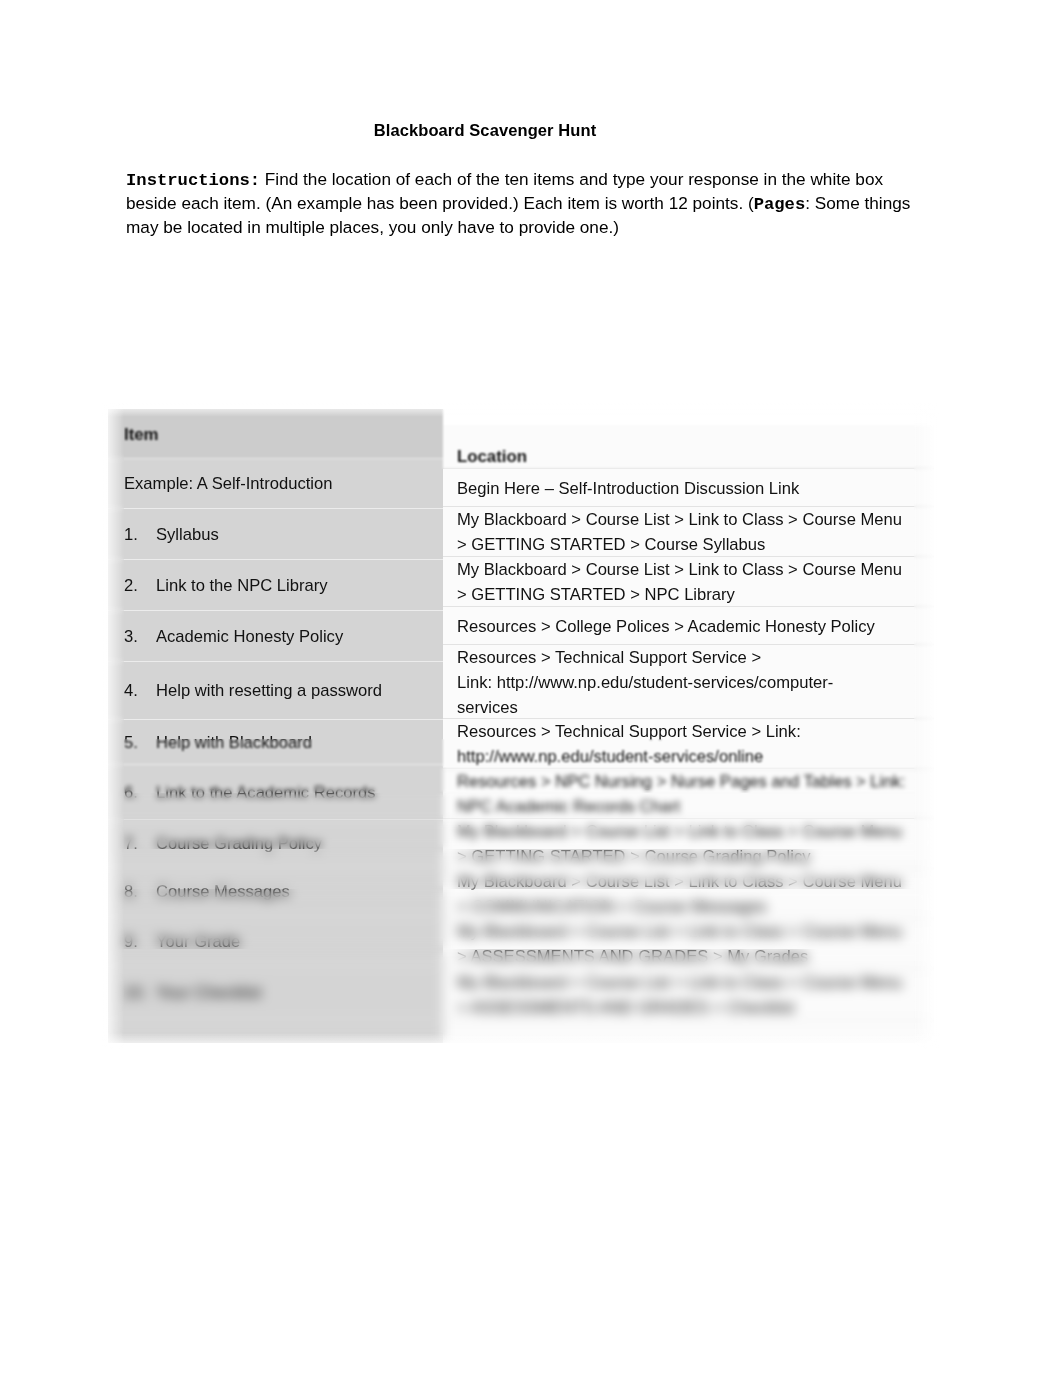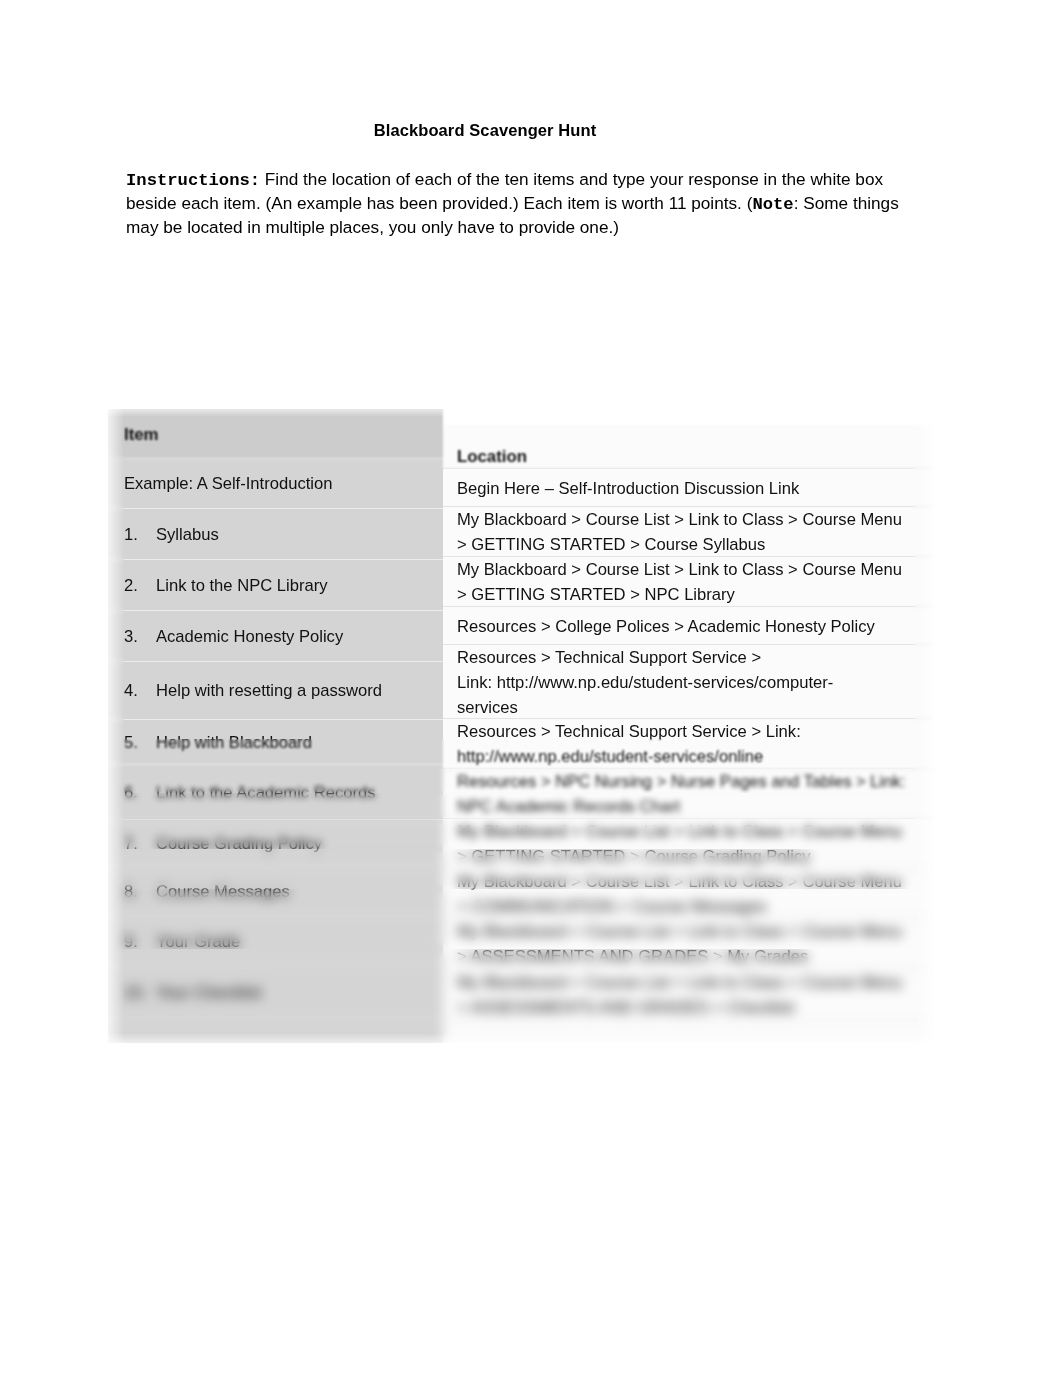--- a/index.html
+++ b/index.html
@@ -187,21 +187,21 @@
   }
 </style>
 </head>
 <body>
 
 <div class="page">
 
   <div class="doc-title">Blackboard Scavenger Hunt</div>
 
   <div class="instructions">
-    <b>Instructions:</b><span> Find the location of each of the ten items and type your response in the white box beside each item.  (An example has been provided.)  Each item is worth 11 points.  (</span><b>Note</b><span>:  Some things may be located in multiple places, you only have to provide one.)</span>
+    <b>Instructions:</b><span> Find the location of each of the ten items and type your response in the white box beside each item.  (An example has been provided.)  Each item is worth 12 points.  (</span><b>Pages</b><span>:  Some things may be located in multiple places, you only have to provide one.)</span>
   </div>
 
   <div class="scav-table">
     <div class="col-left"></div>
     <div class="col-right"></div>
     <div class="head-band"></div>
 
     <div class="rows-left" id="rows-left">
         <div class="r-left header" style="top: 0px; height: 50px;">
           <span>Item</span>

